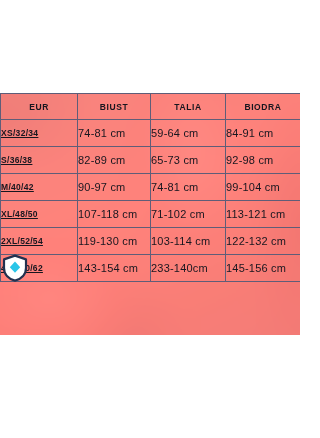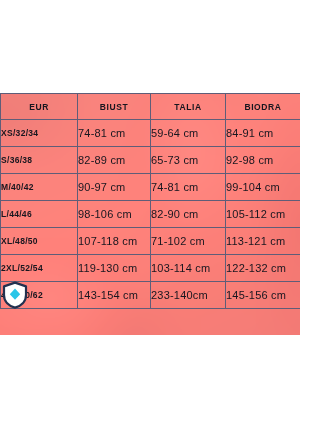--- a/index.html
+++ b/index.html
@@ -69,20 +69,21 @@
     font-weight: bold;
     letter-spacing: 0.6px;
   }
   tbody tr { height: 27px; }
 
   td.size {
     font-size: 8.5px;
     font-weight: bold;
     letter-spacing: 0.3px;
     position: relative;
+    text-decoration: underline;
   }
   td.meas {
     font-size: 11px;
     font-weight: normal;
     letter-spacing: 0.2px;
   }
 
   
   .shield-badge {
     position: absolute;
@@ -129,26 +130,20 @@
         <td class="meas">65-73 cm</td>
         <td class="meas">92-98 cm</td>
       </tr>
       <tr>
         <td class="size">M/40/42</td>
         <td class="meas">90-97 cm</td>
         <td class="meas">74-81 cm</td>
         <td class="meas">99-104 cm</td>
       </tr>
       <tr>
-        <td class="size">L/44/46</td>
-        <td class="meas">98-106 cm</td>
-        <td class="meas">82-90 cm</td>
-        <td class="meas">105-112 cm</td>
-      </tr>
-      <tr>
         <td class="size">XL/48/50</td>
         <td class="meas">107-118 cm</td>
         <td class="meas">71-102 cm</td>
         <td class="meas">113-121 cm</td>
       </tr>
       <tr>
         <td class="size">2XL/52/54</td>
         <td class="meas">119-130 cm</td>
         <td class="meas">103-114 cm</td>
         <td class="meas">122-132 cm</td>

